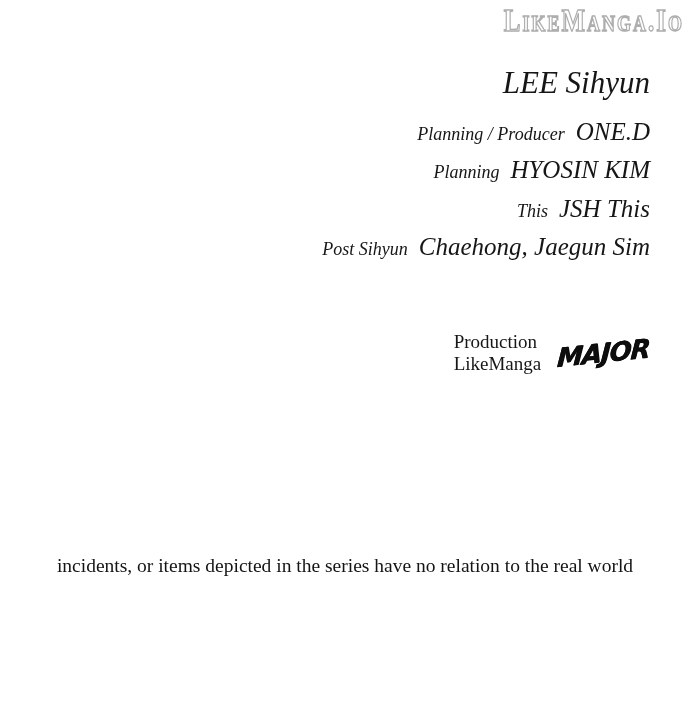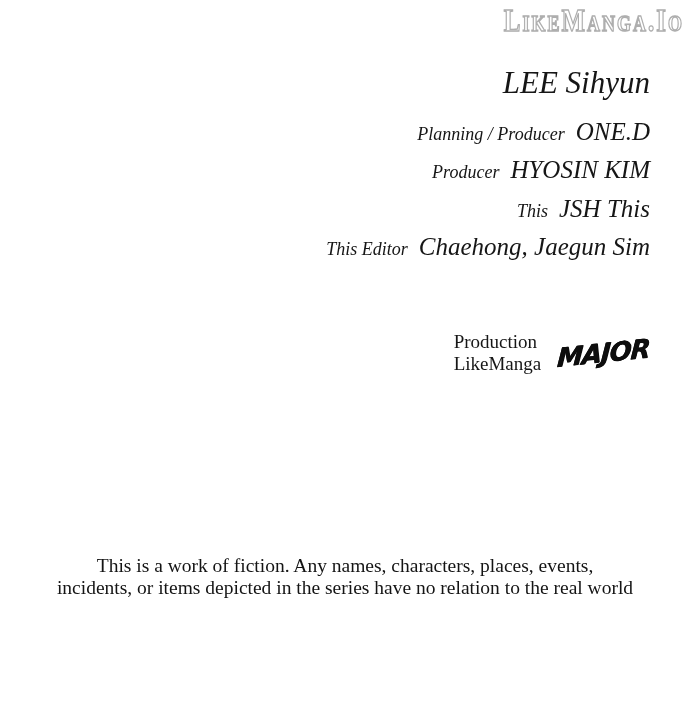--- a/index.html
+++ b/index.html
@@ -76,35 +76,34 @@
 <div class="site-logo">LikeManga.Io</div>
 
 <div class="credits">
   <div class="author-name">LEE Sihyun</div>
 
   <div class="credit-rows">
     <div class="credit-row">
       <span class="credit-label">Planning / Producer</span><span class="credit-value">ONE.D</span>
     </div>
     <div class="credit-row">
-      <span class="credit-label">Producer</span><span class="credit-value">HYOSIN KIM</span>
+      <span class="credit-label">Planning</span><span class="credit-value">HYOSIN KIM</span>
     </div>
     <div class="credit-row">
       <span class="credit-label">This</span><span class="credit-value">JSH This</span>
     </div>
     <div class="credit-row">
-      <span class="credit-label">This Editor</span><span class="credit-value">Chaehong, Jaegun Sim</span>
+      <span class="credit-label">Post Sihyun</span><span class="credit-value">Chaehong, Jaegun Sim</span>
     </div>
   </div>
 </div>
 
 <div class="production">
   <div class="prod-label">
     <div>Production</div>
     <div>LikeManga</div>
   </div>
   <div class="major-logo">MAJOR</div>
 </div>
 
 <div class="disclaimer">
-  <div>This is a work of fiction. Any names, characters, places, events,</div>
   <div>incidents, or items depicted in the series have no relation to the real world</div>
 </div>
 
 </body></html>

